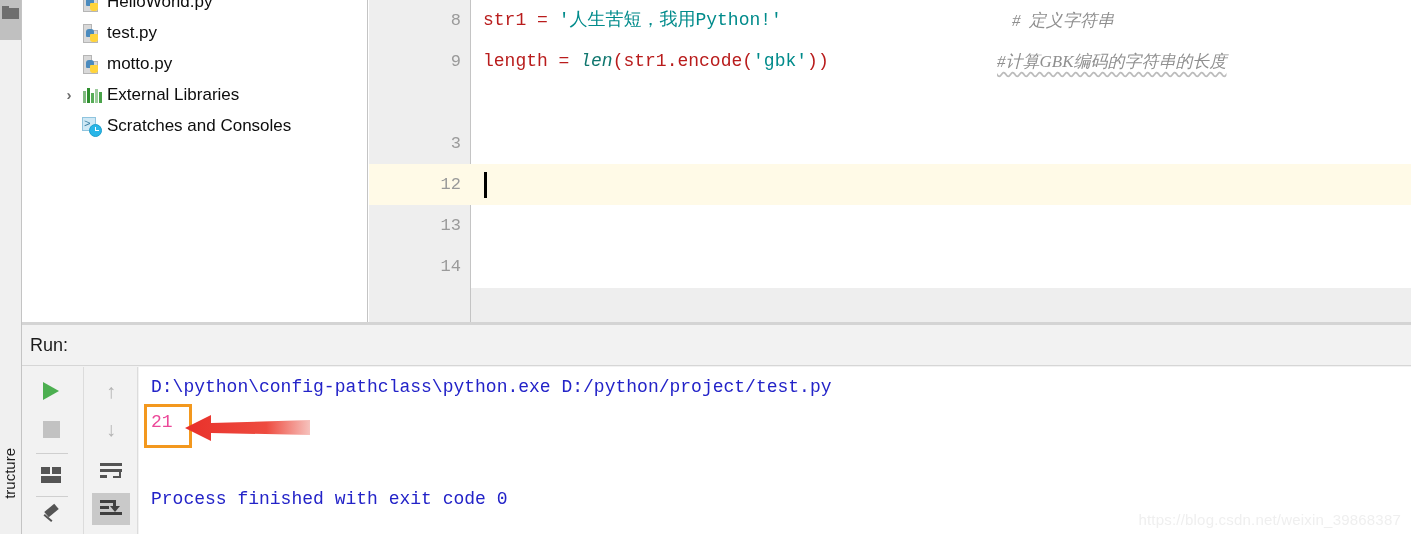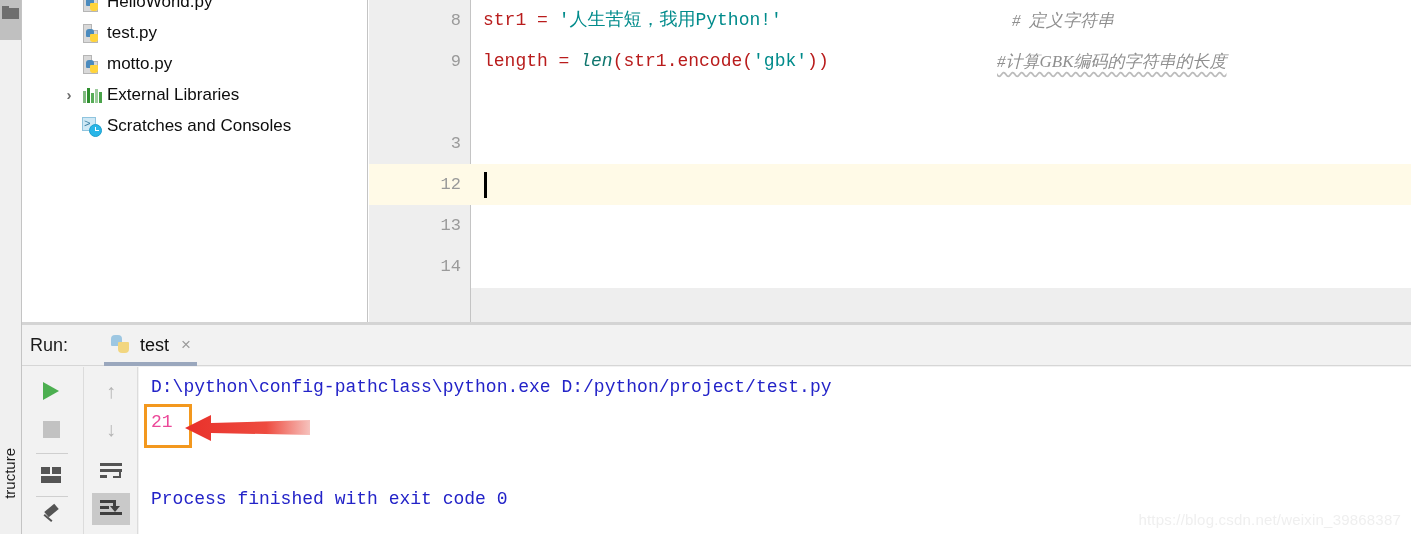--- a/index.html
+++ b/index.html
@@ -373,29 +373,20 @@
   </div>
   <div class="ed-bottom-strip">
     <div class="gutter-cont"></div>
   </div>
   <div class="panel-divider"></div>
 
   <div class="run-panel">
 
     <div class="run-header">
       <span class="run-label">Run:</span>
-      <div class="run-tab">
-        <span class="tab-ico">
-          <span class="sb"></span>
-            <span class="sy"></span>
-        </span>
-        <span class="tab-name">test</span>
-        <span class="tab-x">×</span>
-        <span class="tab-underline"></span>
-      </div>
     </div>
 
     <div class="run-toolbar-a">
       <div class="tb-btn" style="left:10px; top:8px;">
         <span class="ic-play"></span>
       </div>
       <div class="tb-btn" style="left:10px; top:46px;">
         <span class="ic-stop"></span>
       </div>
       <div class="sep-line" style="left:14px; top:86px; width:32px;"></div>

